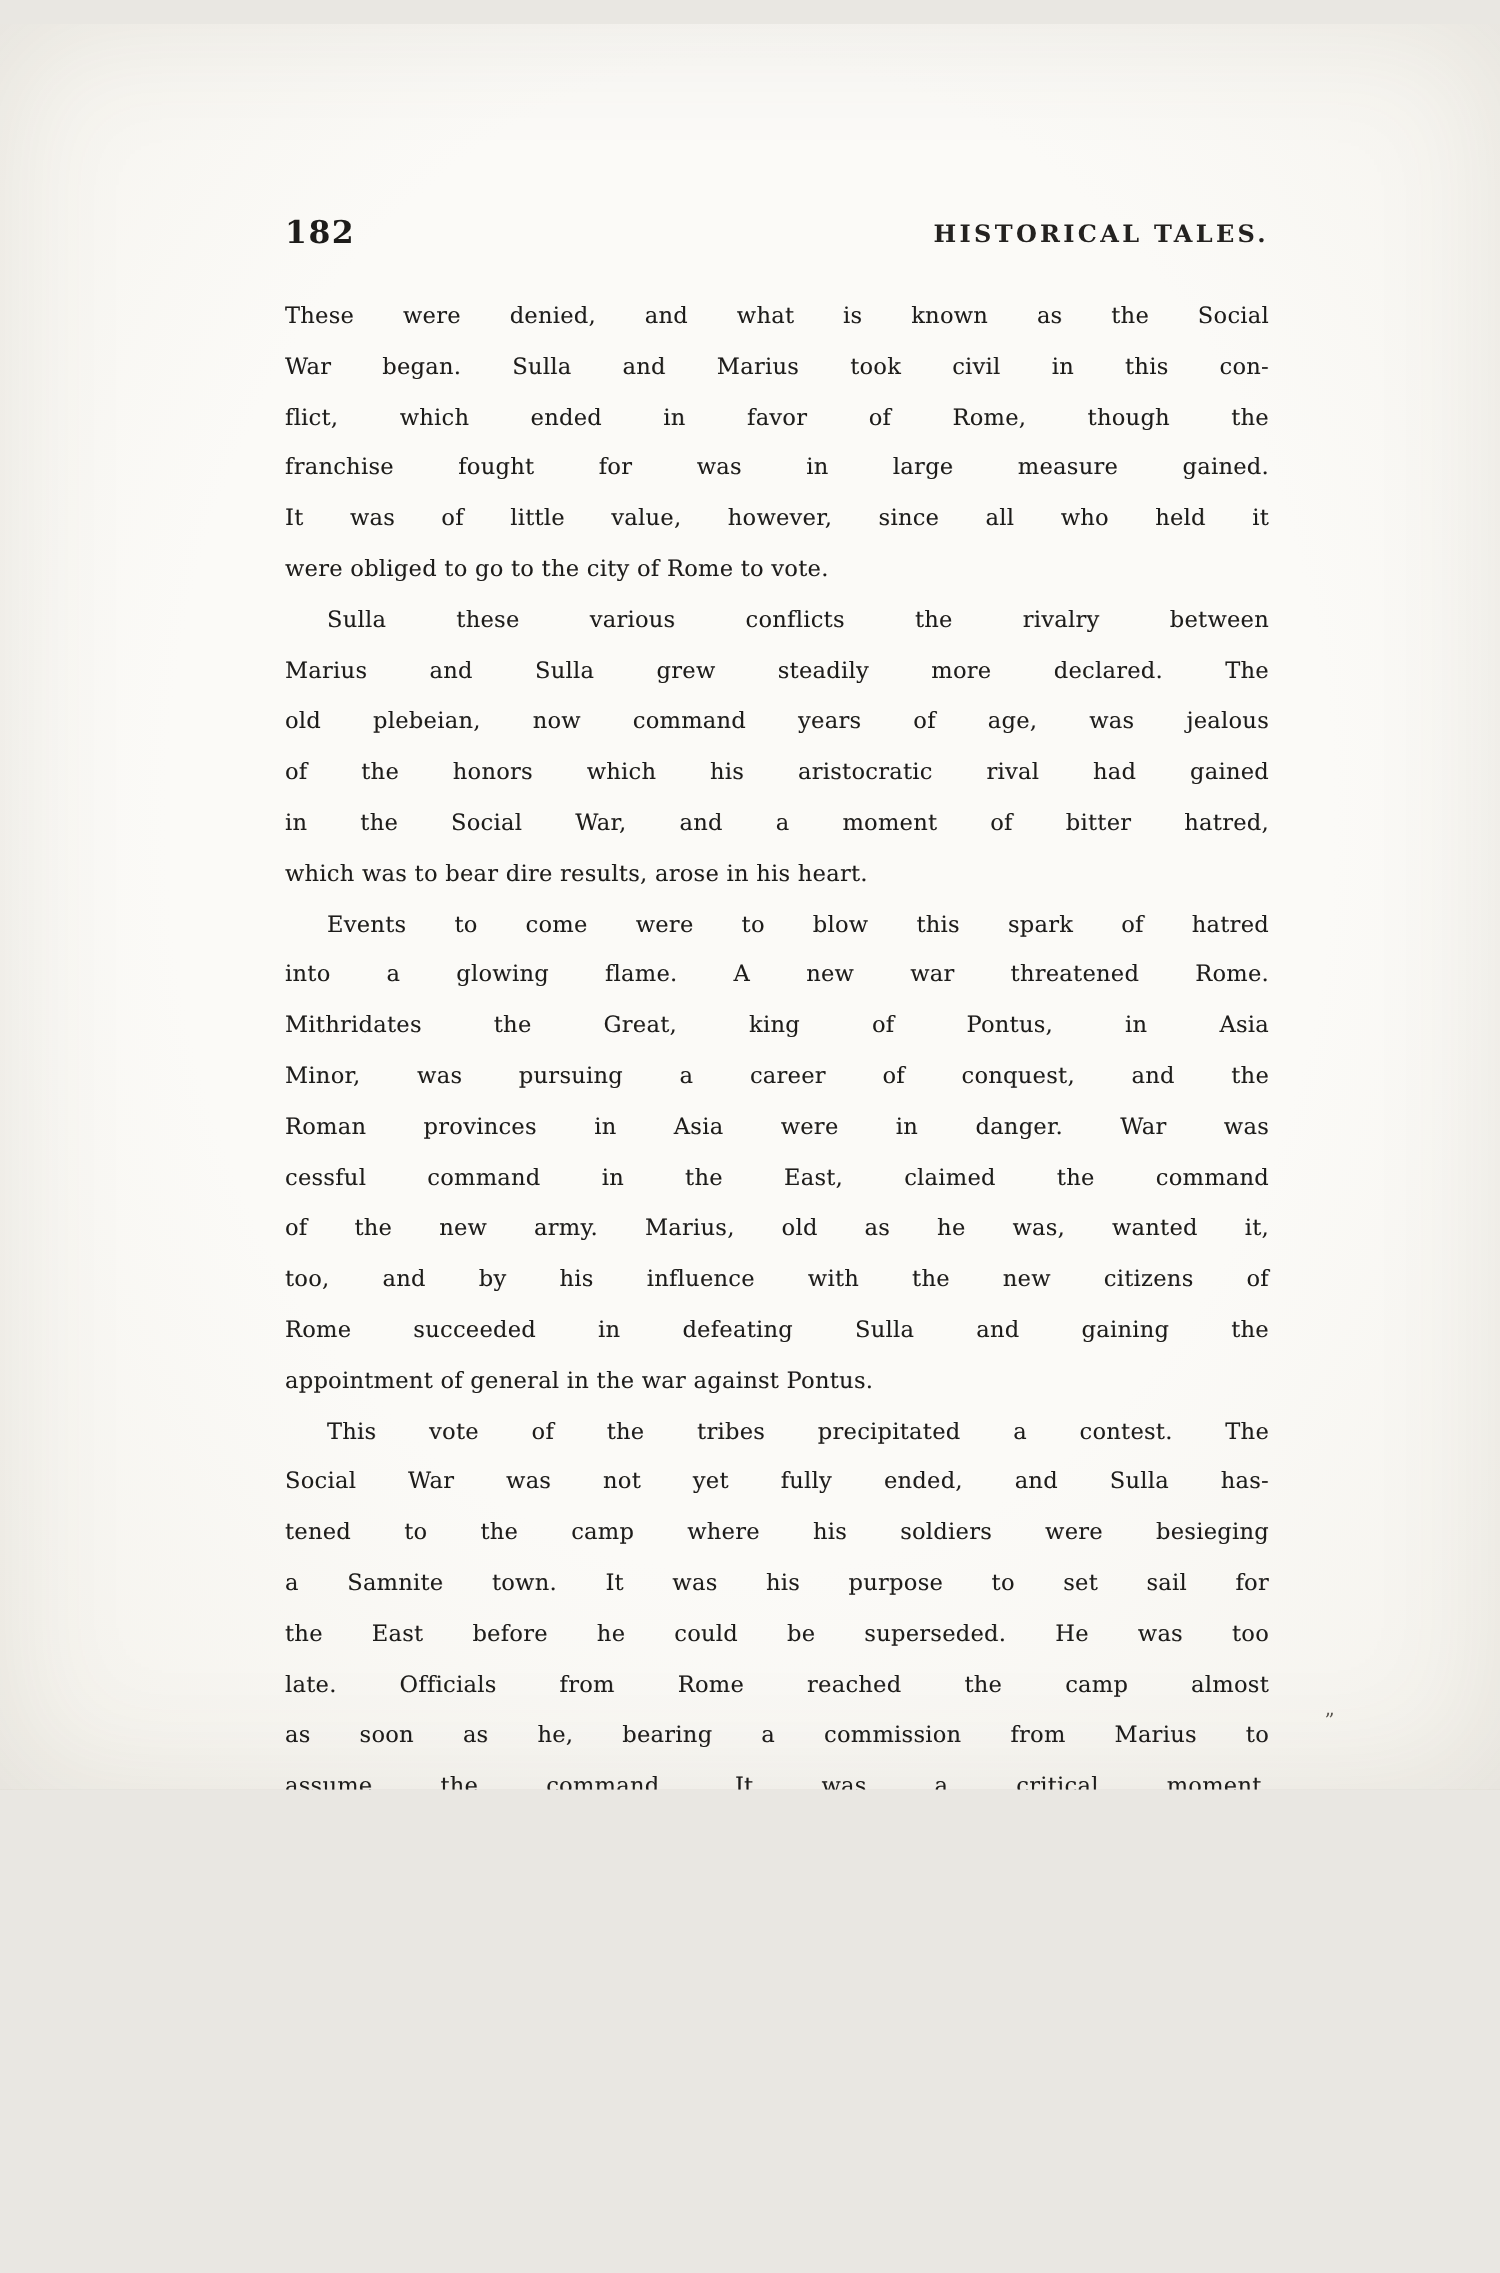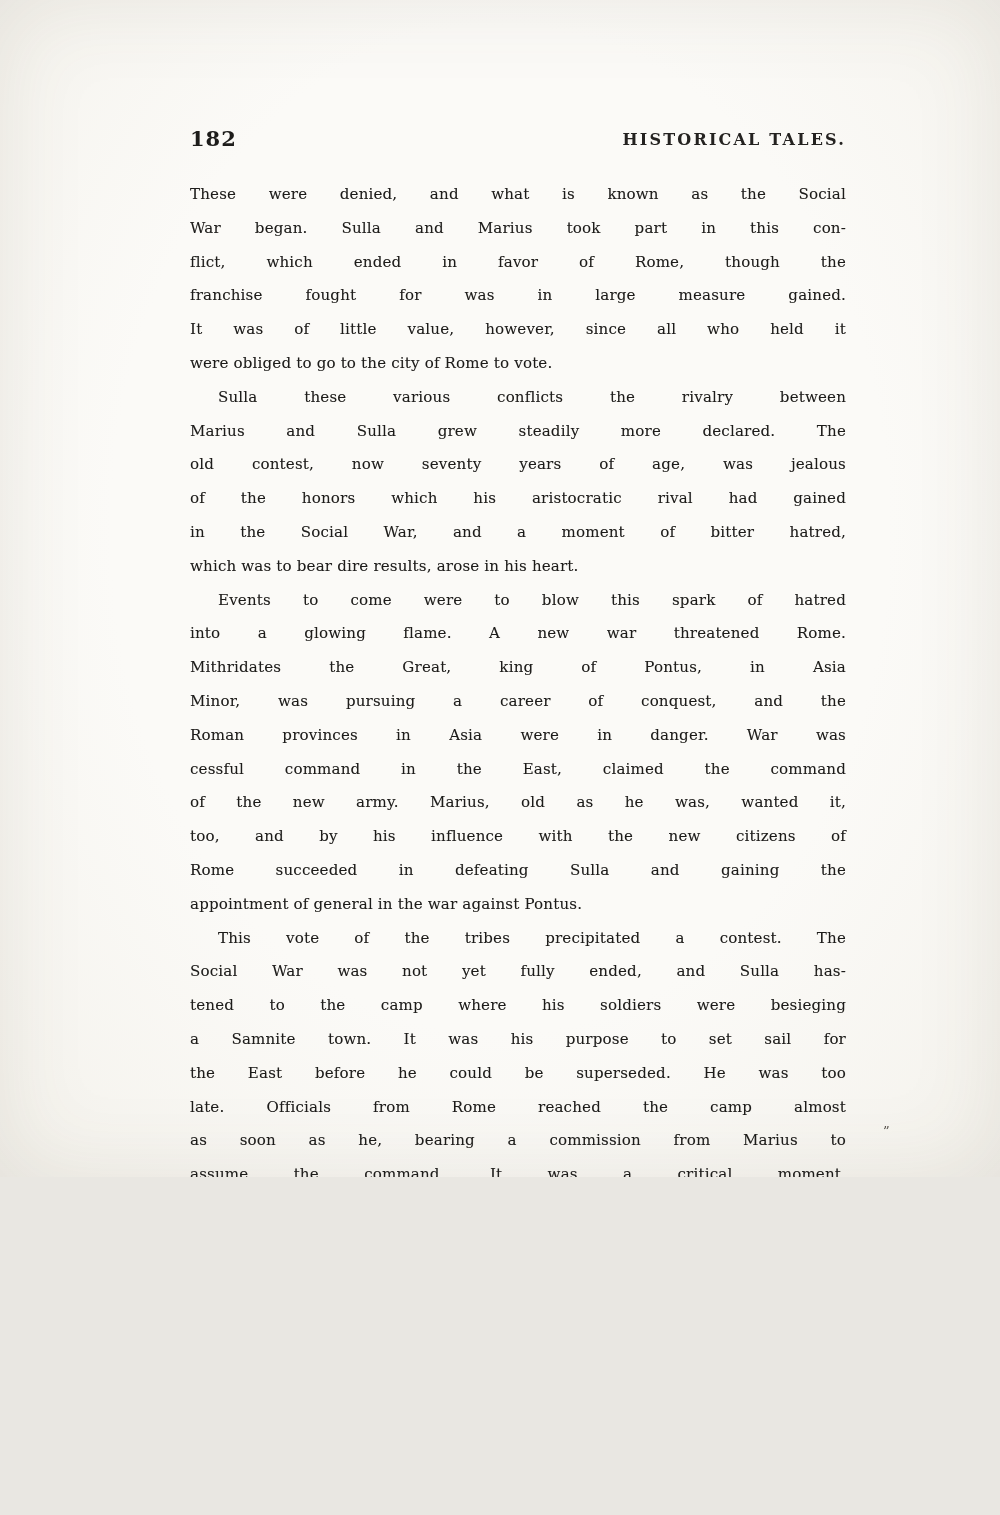--- a/index.html
+++ b/index.html
@@ -6,21 +6,21 @@
   html, body {
     margin: 0;
     padding: 0;
     background: #e9e7e2;
     font-family: "DejaVu Serif", "Liberation Serif", serif;
   }
   .page {
     position: relative;
     width: 1000px;
     height: 1177px;
-    margin: 0 auto;
+    margin: 16px auto;
     background: radial-gradient(ellipse at 50% 45%, #fbfaf7 55%, #f4f2ec 100%);
     box-shadow: inset 0 0 90px rgba(90, 80, 60, 0.10);
     color: #1d1c1a;
     overflow: hidden;
   }
   .page-header {
     position: absolute;
     top: 126px;
     left: 190px;
     width: 656px;
@@ -88,30 +88,30 @@
 
 <div class="page">
   <div class="page-header">
     <span class="page-number">182</span>
     <span class="running-title">HISTORICAL TALES.</span>
   </div>
 
   <div class="text-block">
       <div class="paragraph">
         <div class="line">These were denied, and what is known as the Social</div>
-        <div class="line">War began.  Sulla and Marius took part in this con-</div>
+        <div class="line">War began.  Sulla and Marius took civil in this con-</div>
         <div class="line">flict, which ended in favor of Rome, though the</div>
         <div class="line">franchise fought for was in large measure gained.</div>
         <div class="line">It was of little value, however, since all who held it</div>
         <div class="line last-line">were obliged to go to the city of Rome to vote.</div>
       </div>
       <div class="paragraph">
         <div class="line indented">Sulla these various conflicts the rivalry between</div>
         <div class="line">Marius and Sulla grew steadily more declared.  The</div>
-        <div class="line">old contest, now seventy years of age, was jealous</div>
+        <div class="line">old plebeian, now command years of age, was jealous</div>
         <div class="line">of the honors which his aristocratic rival had gained</div>
         <div class="line">in the Social War, and a moment of bitter hatred,</div>
         <div class="line last-line">which was to bear dire results, arose in his heart.</div>
       </div>
       <div class="paragraph">
         <div class="line indented">Events to come were to blow this spark of hatred</div>
         <div class="line">into a glowing flame.  A new war threatened Rome.</div>
         <div class="line">Mithridates the Great, king of Pontus, in Asia</div>
         <div class="line">Minor, was pursuing a career of conquest, and the</div>
         <div class="line">Roman provinces in Asia were in danger.  War was</div>

